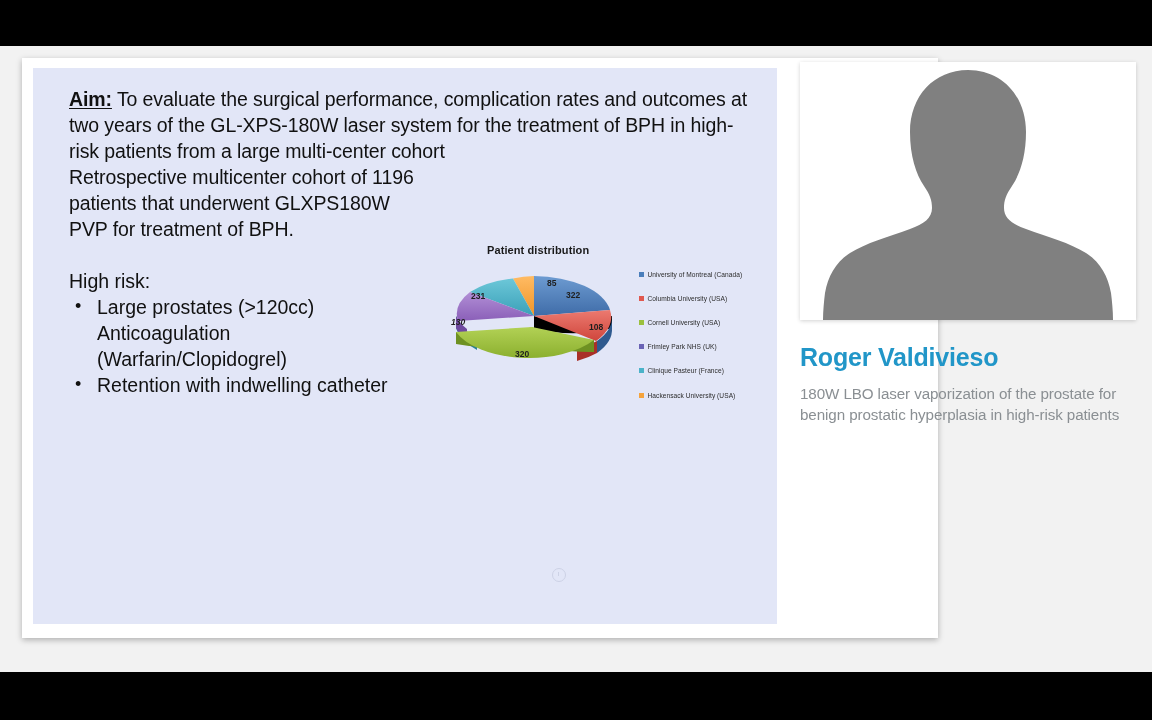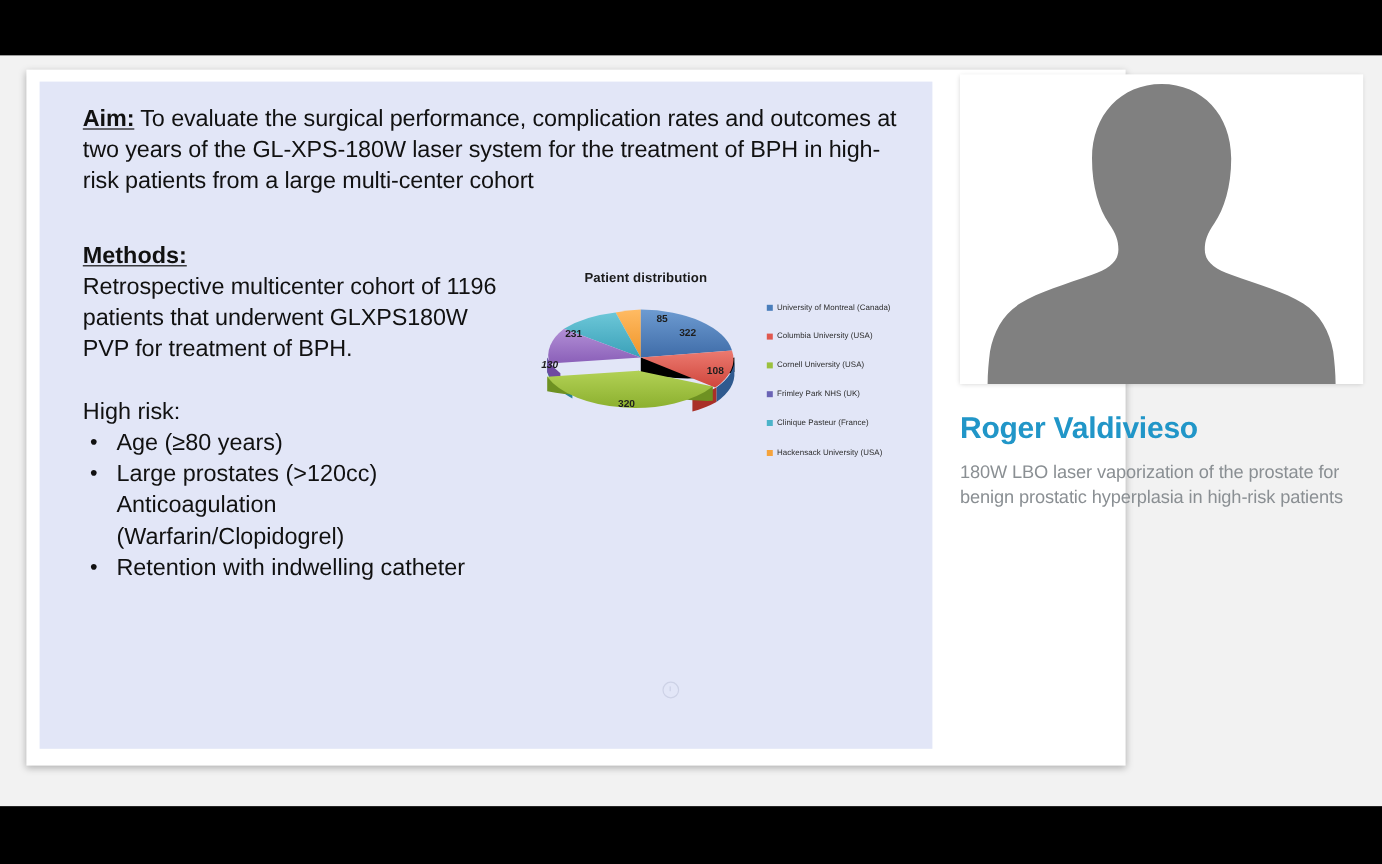--- a/index.html
+++ b/index.html
@@ -106,21 +106,21 @@
     content: "\2022";
     position: absolute;
     left: 6px;
     top: -1px;
     font-size: 18px;
   }
 
   
   .chart-wrap {
     position: absolute;
-    left: 404px; top: 158px;
+    left: 404px; top: 176px;
     width: 330px; height: 160px;
   }
   .chart-title {
     position: absolute;
     left: 50px; top: 0px;
     font-size: 11px;
     font-weight: bold;
     color: #1a1a1a;
     letter-spacing: 0.1px;
   }
@@ -259,26 +259,24 @@
   <div class="stage">
 
     <div class="slide-card">
       <div class="slide-inner">
 
         <div class="slide-body">
           <div class="aim-block">
             <span class="aim-label">Aim:</span><span> To evaluate the surgical performance, complication rates and outcomes at two years of the GL-XPS-180W laser system for the treatment of BPH in high-risk patients from a large multi-center cohort</span>
           </div>
 
-          <div class="methods-label">Methods:</div>
           <div class="methods-text">Retrospective multicenter cohort of 1196 patients that underwent GLXPS180W PVP for treatment of BPH.</div>
 
           <div class="highrisk-label">High risk:</div>
           <ul class="bullets">
-            <li class="bullet-marked">Age (≥80 years)</li>
             <li class="bullet-marked">Large prostates (&gt;120cc)</li>
             <li>Anticoagulation</li>
             <li>(Warfarin/Clopidogrel)</li>
             <li class="bullet-marked">Retention with indwelling  catheter</li>
           </ul>
         </div>
 
         <div class="chart-wrap">
           <div class="chart-title">Patient distribution</div>
 

